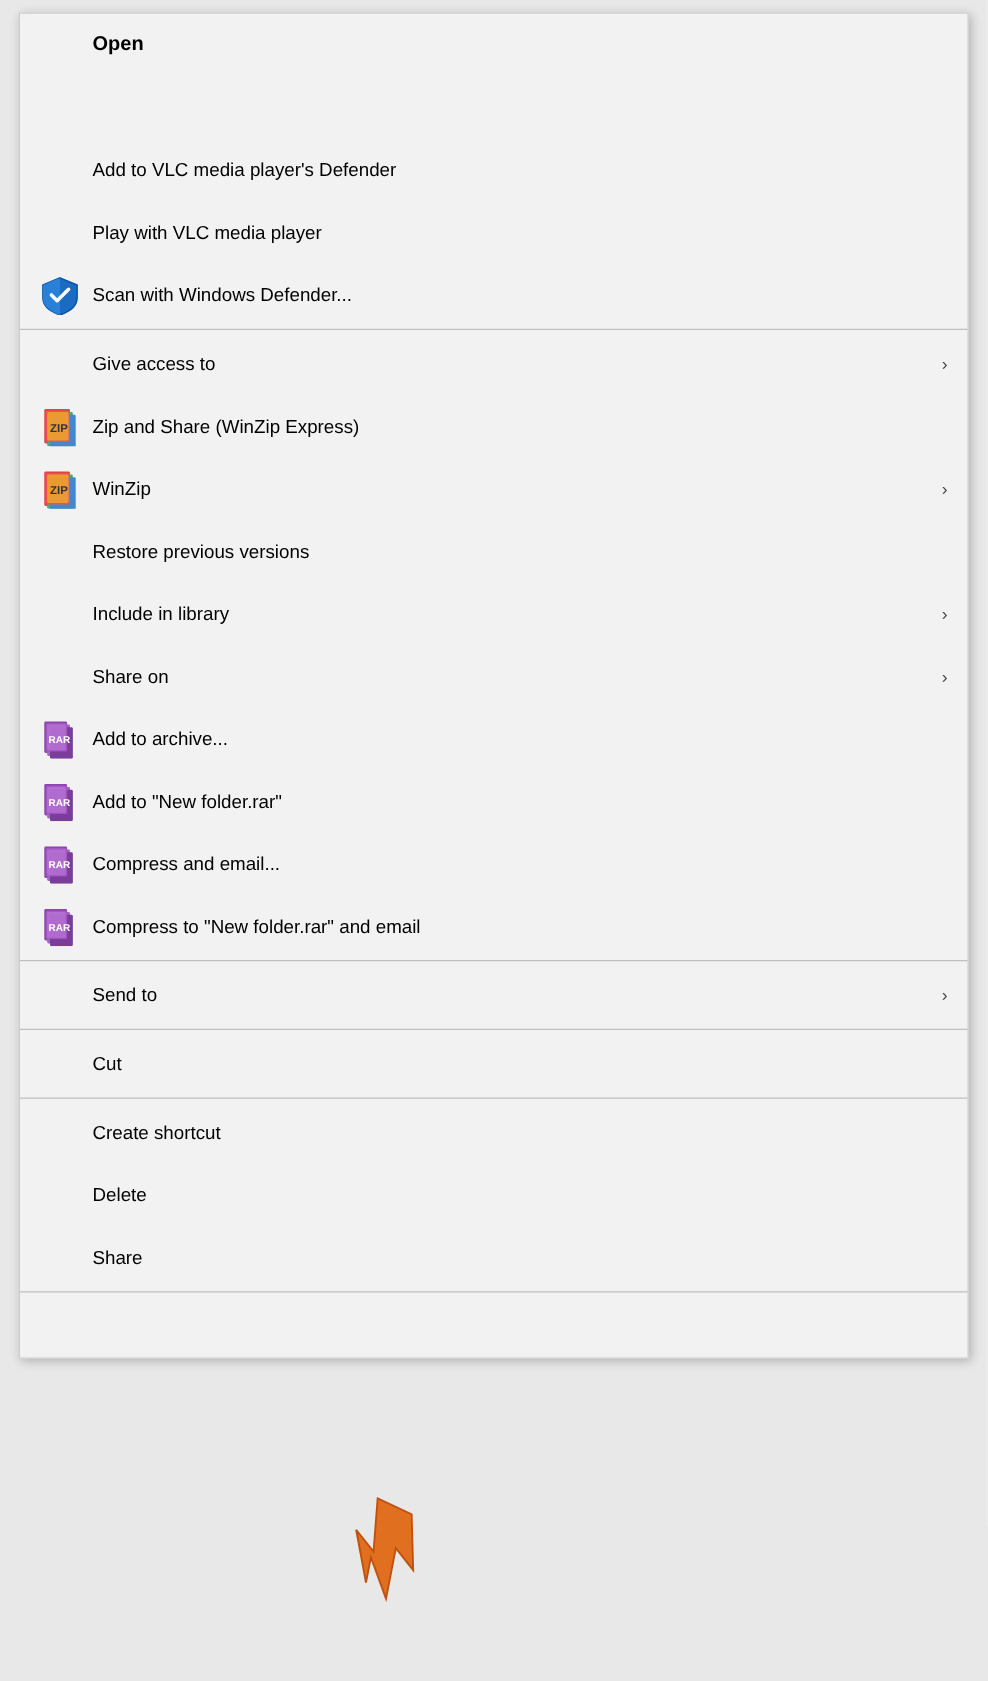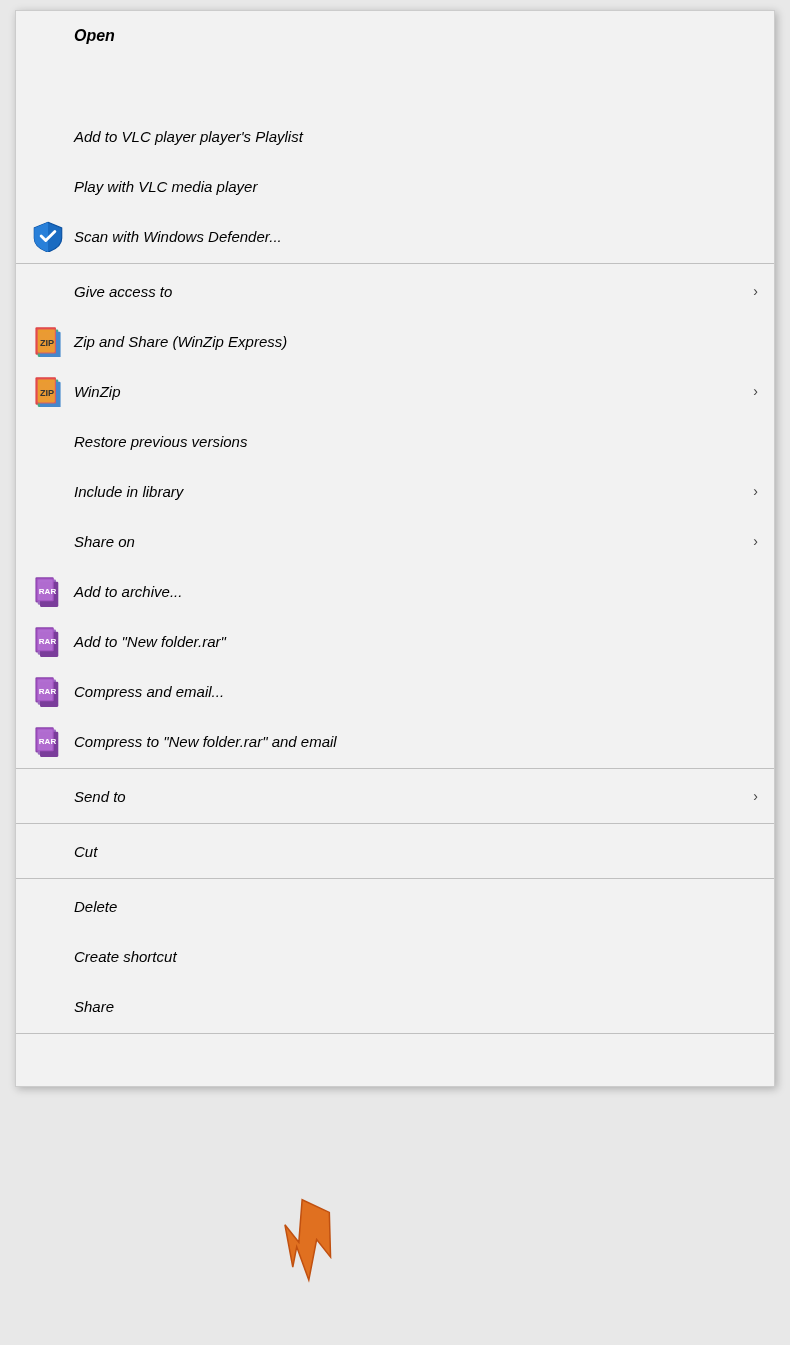--- a/index.html
+++ b/index.html
@@ -54,21 +54,20 @@
       justify-content: center;
     }
 
     .menu-item-icon.no-icon {
       
     }
 
     .menu-item-text {
       flex: 1;
       font-size: 15px;
-      font-style: italic;
     }
 
     .menu-item.bold-item .menu-item-text {
       font-size: 16px;
       font-weight: bold;
     }
 
     .menu-item-arrow {
       font-size: 14px;
       color: #444;
@@ -101,21 +100,21 @@
 <div class="context-menu">
 <div class="menu-item bold-item">
       <div class="menu-item-icon no-icon"></div>
       <span class="menu-item-text">Open</span>
     </div>
     <div class="menu-item">
       <div class="menu-item-icon no-icon"></div>
     </div>
     <div class="menu-item">
       <div class="menu-item-icon no-icon"></div>
-      <span class="menu-item-text">Add to VLC player player's Playlist</span>
+      <span class="menu-item-text">Add to VLC media player's Defender</span>
     </div>
     <div class="menu-item">
       <div class="menu-item-icon no-icon"></div>
       <span class="menu-item-text">Play with VLC media player</span>
     </div>
     <div class="menu-item">
       <div class="menu-item-icon">
         <svg viewBox="0 0 28 28" xmlns="http://www.w3.org/2000/svg">
       <path d="M14 2 L26 7 L26 16 C26 22 20 26 14 28 C8 26 2 22 2 16 L2 7 Z" fill="#1a6bc1" stroke="#0a50a0" stroke-width="1"></path>
       <path d="M14 2 L14 28 C8 26 2 22 2 16 L2 7 Z" fill="#2980d9"></path>
@@ -230,25 +229,25 @@
       <span class="menu-item-arrow">›</span>
     </div>
     <div class="separator"></div>
     <div class="menu-item">
       <div class="menu-item-icon no-icon"></div>
       <span class="menu-item-text">Cut</span>
     </div>
     <div class="separator"></div>
     <div class="menu-item">
       <div class="menu-item-icon no-icon"></div>
+      <span class="menu-item-text">Create shortcut</span>
+    </div>
+    <div class="menu-item">
+      <div class="menu-item-icon no-icon"></div>
       <span class="menu-item-text">Delete</span>
-    </div>
-    <div class="menu-item">
-      <div class="menu-item-icon no-icon"></div>
-      <span class="menu-item-text">Create shortcut</span>
     </div>
     <div class="menu-item">
       <div class="menu-item-icon no-icon"></div>
       <span class="menu-item-text">Share</span>
     </div>
     <div class="separator"></div>
     <div class="menu-item">
       <div class="menu-item-icon no-icon"></div>
     </div>
   </div>

